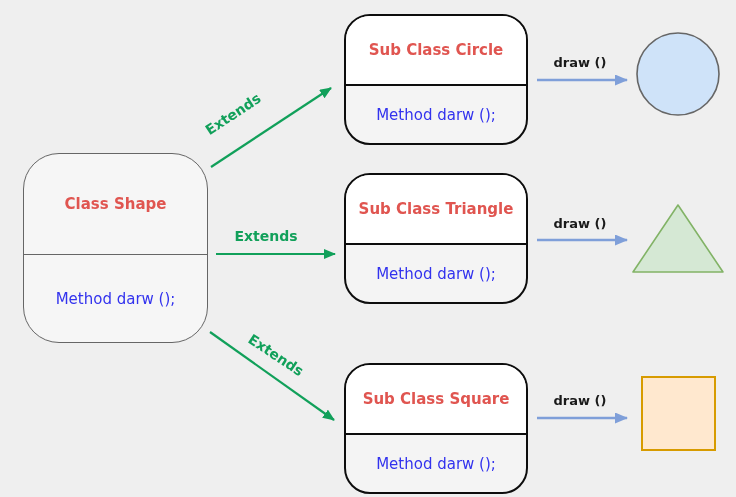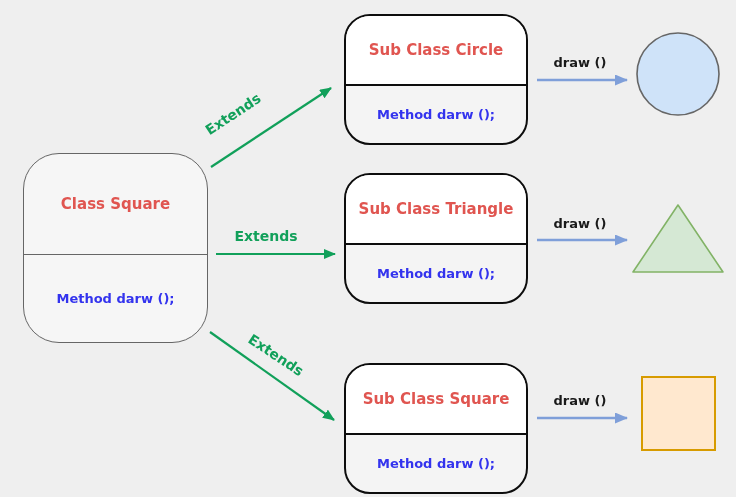--- a/index.html
+++ b/index.html
@@ -58,22 +58,22 @@
   }
   .comp-method { flex: 1; }
   .title-text {
     color: var(--class-title-red, #e05550);
     font-size: 15px;
     font-weight: bold;
     white-space: nowrap;
   }
   .method-text {
     color: var(--method-blue, #3333ee);
-    font-size: 13px;
-    font-weight: bold;
+    font-size: 15px;
+    font-weight: normal;
     white-space: nowrap;
   }
   
   .pin {
     position: absolute;
     white-space: nowrap;
     transform: translate(-50%, -50%);
   }
   .extends-label {
     color: var(--extends-green, #11a05a);
@@ -115,21 +115,21 @@
     <line x1="537" y1="240" x2="627" y2="240" stroke-width="2.4" marker-end="url(#ah-blue)" stroke="#7f9fd9"></line>
     <line x1="537" y1="418" x2="627" y2="418" stroke-width="2.4" marker-end="url(#ah-blue)" stroke="#7f9fd9"></line>
 
     <circle cx="678" cy="74" r="41" stroke-width="1.6" fill="#cfe3f9" stroke="#666666"></circle>
     <polygon points="678,205 633,272 723,272" stroke-width="1.6" stroke-linejoin="round" fill="#d5e8d4" stroke="#82b366"></polygon>
     <rect x="642" y="377" width="73" height="73" stroke-width="2" fill="#ffe8cf" stroke="#d79b00"></rect>
   </svg>
 
   <div class="class-box main-box">
     <div class="comp comp-title">
-      <span class="title-text">Class Square</span>
+      <span class="title-text">Class Shape</span>
     </div>
     <div class="comp comp-method">
       <span class="method-text">Method darw ();</span>
     </div>
   </div>
 
   <div class="class-box sub-box sub-box-circle">
     <div class="comp comp-title">
       <span class="title-text">Sub Class Circle</span>
     </div>

